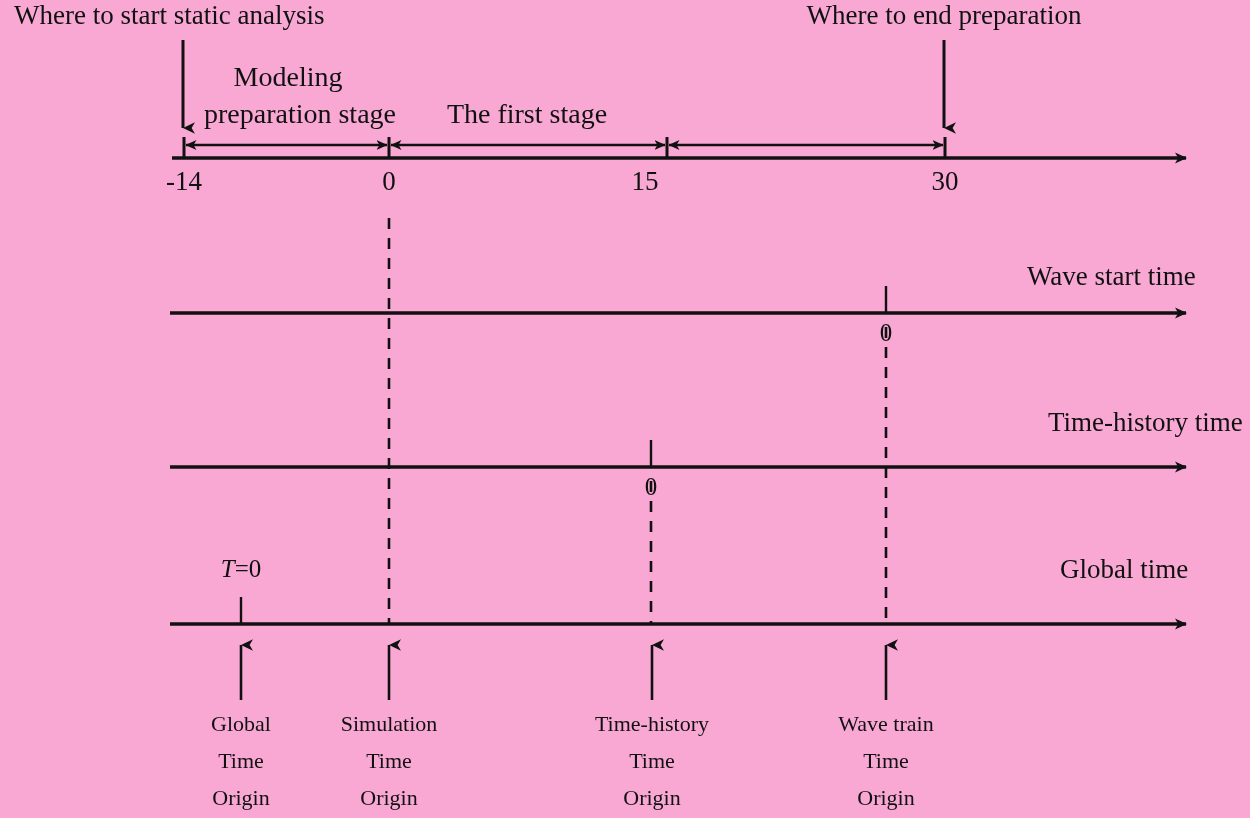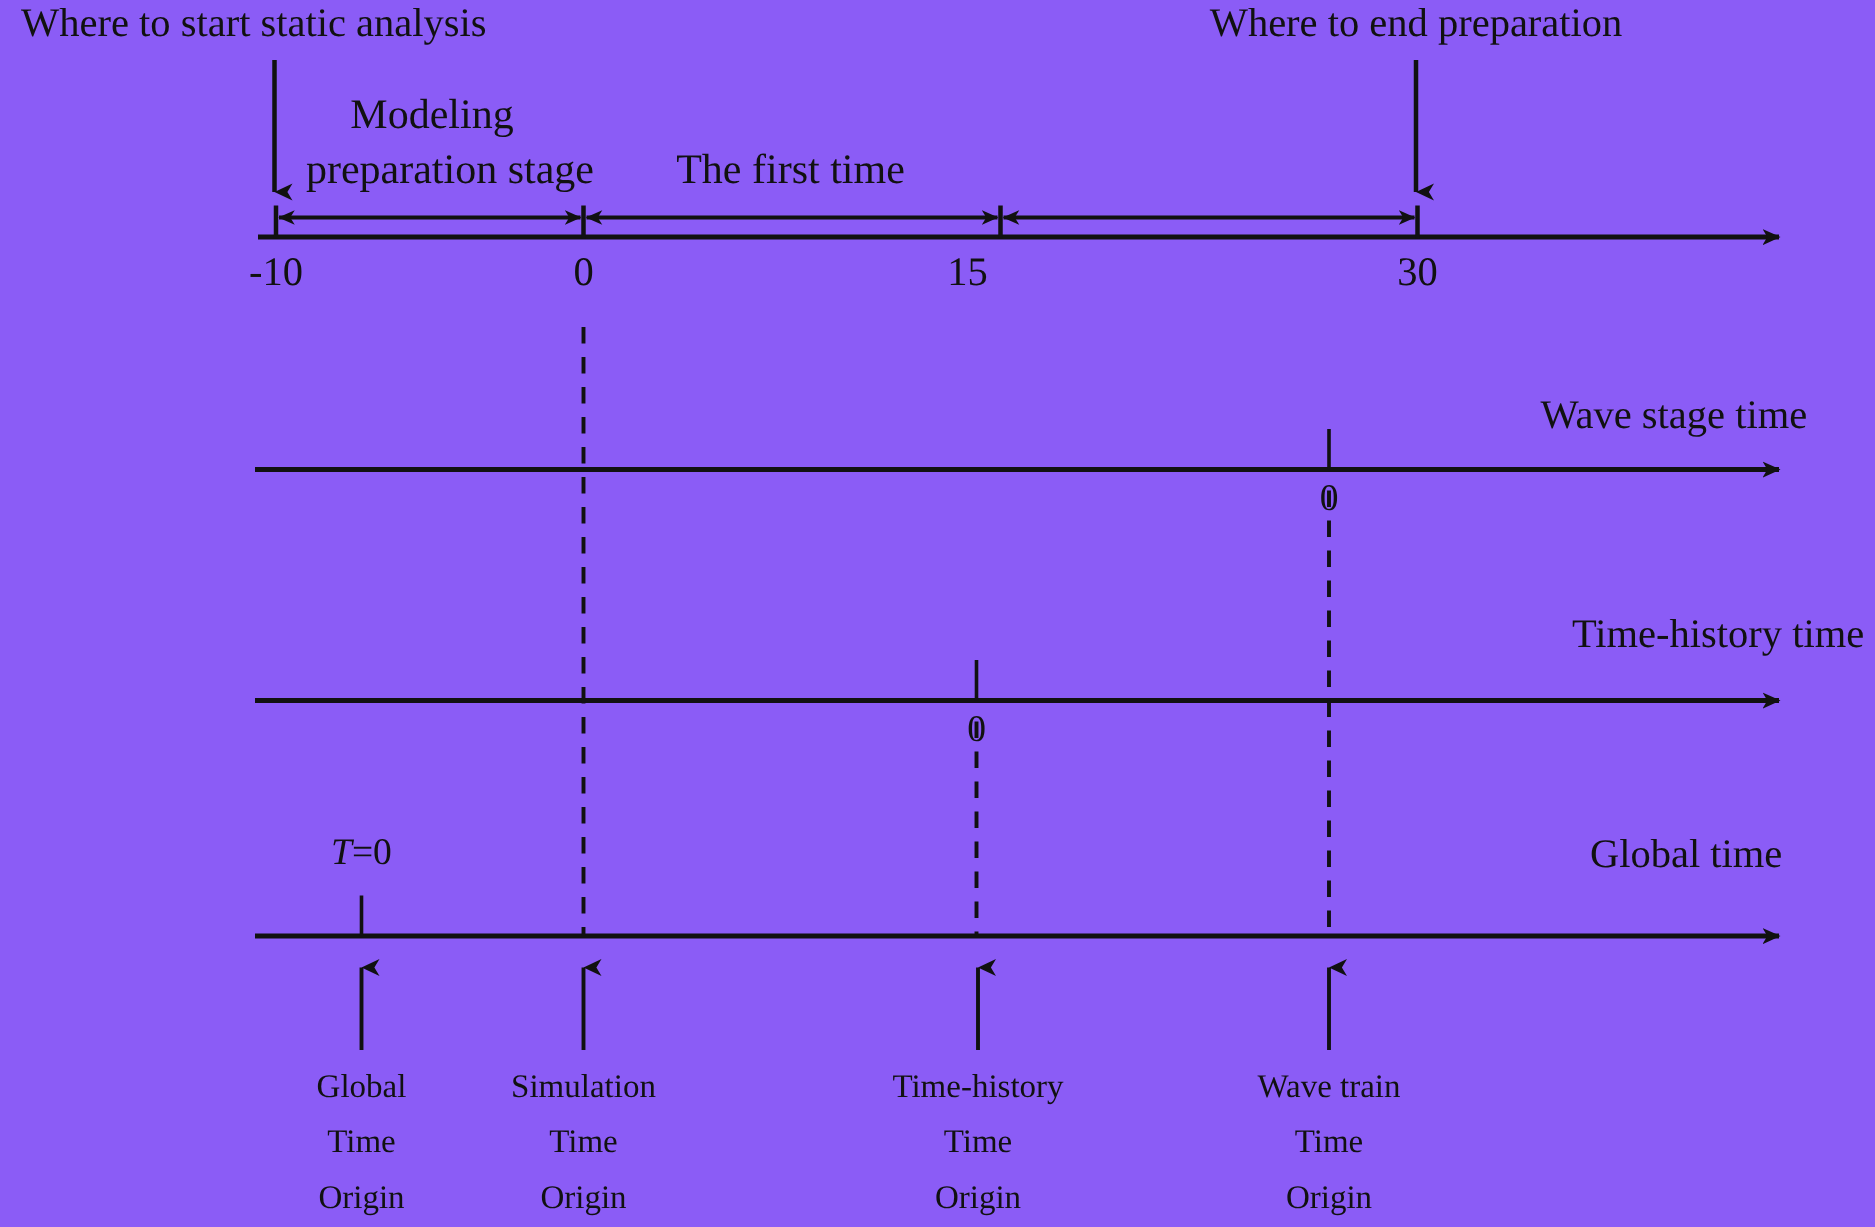--- a/index.html
+++ b/index.html
@@ -4,21 +4,21 @@
 <style>
   html, body {
     margin: 0;
     padding: 0;
     background: #ffffff;
   }
   #canvas {
     position: relative;
     width: 1250px;
     height: 818px;
-    background: #8b5cf6;
+    background: #f9a8d4;
     font-family: "Liberation Serif", "DejaVu Serif", serif;
     color: #111111;
     overflow: hidden;
   }
   svg.diagram {
     position: absolute;
     inset: 0;
     width: 1250px;
     height: 818px;
   }
@@ -107,28 +107,28 @@
       <line x1="652" y1="700" x2="652" y2="645" stroke="#111111" stroke-width="2.6" marker-end="url(#arrUp)"></line>
       <line x1="886" y1="700" x2="886" y2="645" stroke="#111111" stroke-width="2.6" marker-end="url(#arrUp)"></line>
     </g>
   </svg>
 
   <div class="lbl t-annot l" style="left:14px; top:1px;">Where to start static analysis</div>
   <div class="lbl t-annot c" style="left:944px; top:1px;">Where to end preparation</div>
 
   <div class="lbl t-stage c" style="left:288px; top:62px;">Modeling</div>
   <div class="lbl t-stage c" style="left:300px; top:99px;">preparation stage</div>
-  <div class="lbl t-stage c" style="left:527px; top:99px;">The first time</div>
+  <div class="lbl t-stage c" style="left:527px; top:99px;">The first stage</div>
 
-  <div class="lbl t-tick c" style="left:184px; top:167px;">-10</div>
+  <div class="lbl t-tick c" style="left:184px; top:167px;">-14</div>
   <div class="lbl t-tick c" style="left:389px; top:167px;">0</div>
   <div class="lbl t-tick c" style="left:645px; top:167px;">15</div>
   <div class="lbl t-tick c" style="left:945px; top:167px;">30</div>
 
-  <div class="lbl t-axis l" style="left:1027px; top:262px;">Wave stage time</div>
+  <div class="lbl t-axis l" style="left:1027px; top:262px;">Wave start time</div>
   <div class="lbl t-axis l" style="left:1048px; top:408px;">Time-history time</div>
   <div class="lbl t-axis l" style="left:1060px; top:555px;">Global time</div>
 
   <div class="lbl t-zero c" style="left:886px; top:320px;">0</div>
   <div class="lbl t-zero c" style="left:651px; top:474px;">0</div>
   <div class="lbl t-zero c" style="left:241px; top:556px;">
     <span class="ital">T</span><span>=0</span>
   </div>
 
   <div class="lbl t-origin c" style="left:241px; top:712px;">

